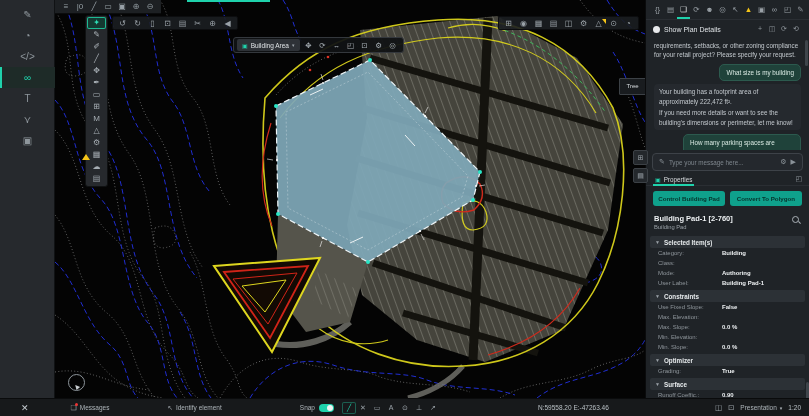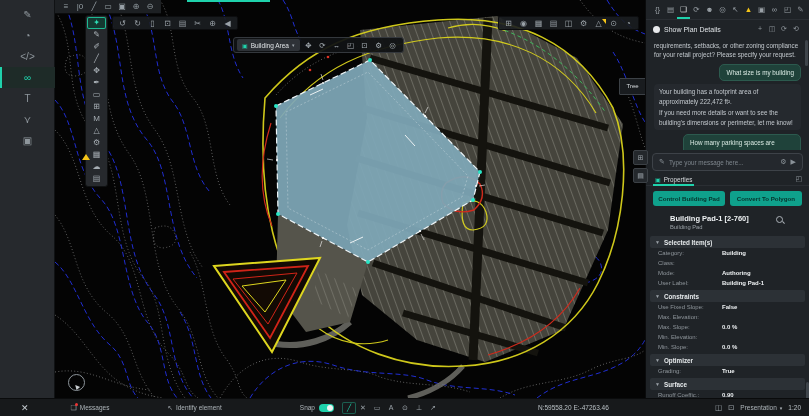--- a/index.html
+++ b/index.html
@@ -62,21 +62,21 @@
   .chatscroll{position:absolute;right:1px;top:2px;width:3px;height:26px;background:#3f454b;border-radius:2px;}
   .inputrow{margin:3px 6px 2px;height:18px;background:#24282d;border:1px solid #3d4248;border-radius:4px;display:flex;align-items:center;padding:0 6px;gap:4px;}
   .iph{font-size:6.3px;color:#7e868d;flex:1;}
   .iin-ic{color:#8a9298;font-size:7px;}
   .tabrow{height:13px;border-bottom:1px solid #2a2e33;display:flex;align-items:center;padding:0 7px;}
   .ptab{display:flex;align-items:center;gap:3px;font-size:6.3px;color:#d6dadd;height:13px;box-shadow:inset 0 -2px 0 #1fd2ac;padding:0 2px;}
   .ptab .sq{color:#1fd2ac;font-size:6px;}
   .tab-expand{margin-left:auto;color:#8f969c;font-size:7px;}
   .btnrow{display:flex;gap:5px;padding:5px 7px 4px;}
   .tealbtn{flex:1;height:15px;background:#0fa18c;border-radius:3px;font-size:6.2px;font-weight:bold;color:#06332c;text-align:center;line-height:15px;}
-  .selhead{padding:4px 24px 2px;display:flex;align-items:flex-start;}
+  .selhead{padding:4px 8px 2px;display:flex;align-items:flex-start;}
   .selmeta{flex:1;}
   .seltitle{font-size:7.5px;font-weight:bold;color:#eef1f3;}
   .selsub{font-size:5.8px;color:#9aa1a7;margin-top:1px;}
   .mag{position:relative;width:9px;height:9px;margin-top:2px;}
   .mag::before{content:"";position:absolute;left:0;top:0;width:5px;height:5px;border:1px solid #aab1b7;border-radius:50%;}
   .mag::after{content:"";position:absolute;left:6px;top:6px;width:3px;height:1px;background:#aab1b7;transform:rotate(45deg);}
   .sects{position:relative;flex:1;overflow:hidden;padding:2px 4px 0;}
   .secthead{height:12px;background:#2c3136;border-radius:2px;display:flex;align-items:center;gap:4px;padding:0 5px;font-size:6.3px;font-weight:bold;color:#e6eaec;margin-top:2px;}
   .secthead .car{font-size:5px;color:#9aa1a7;}
   .prow{height:10px;display:flex;align-items:center;padding:0 8px;font-size:6px;}

